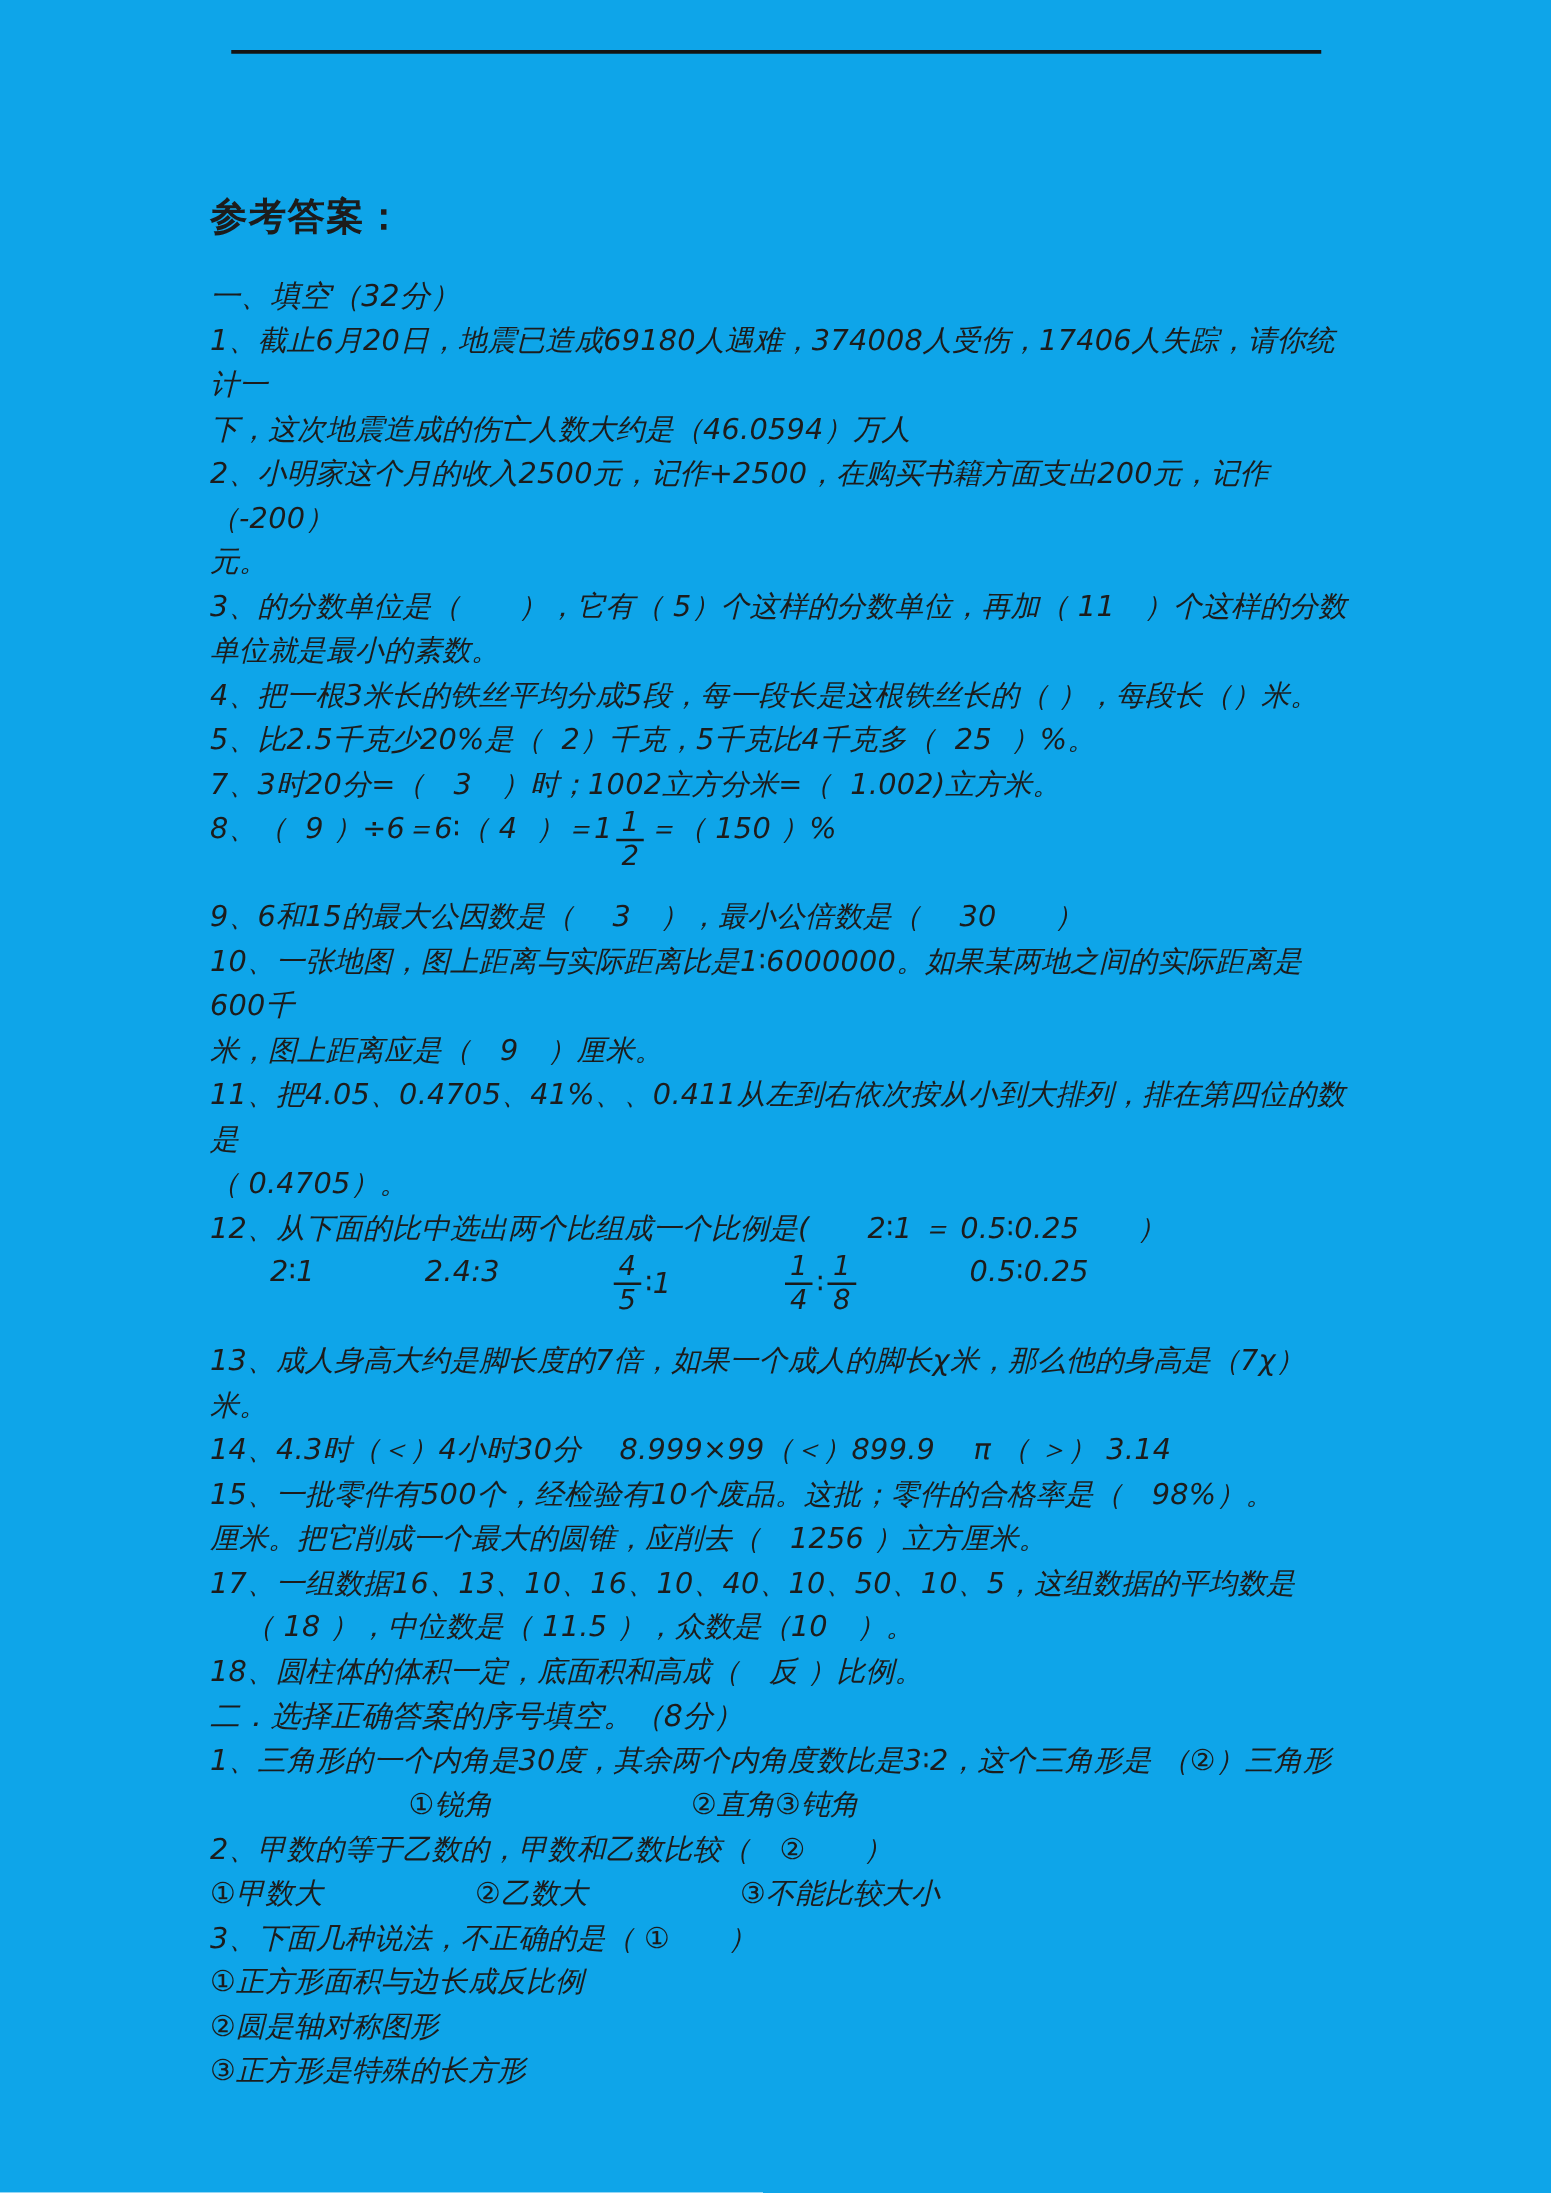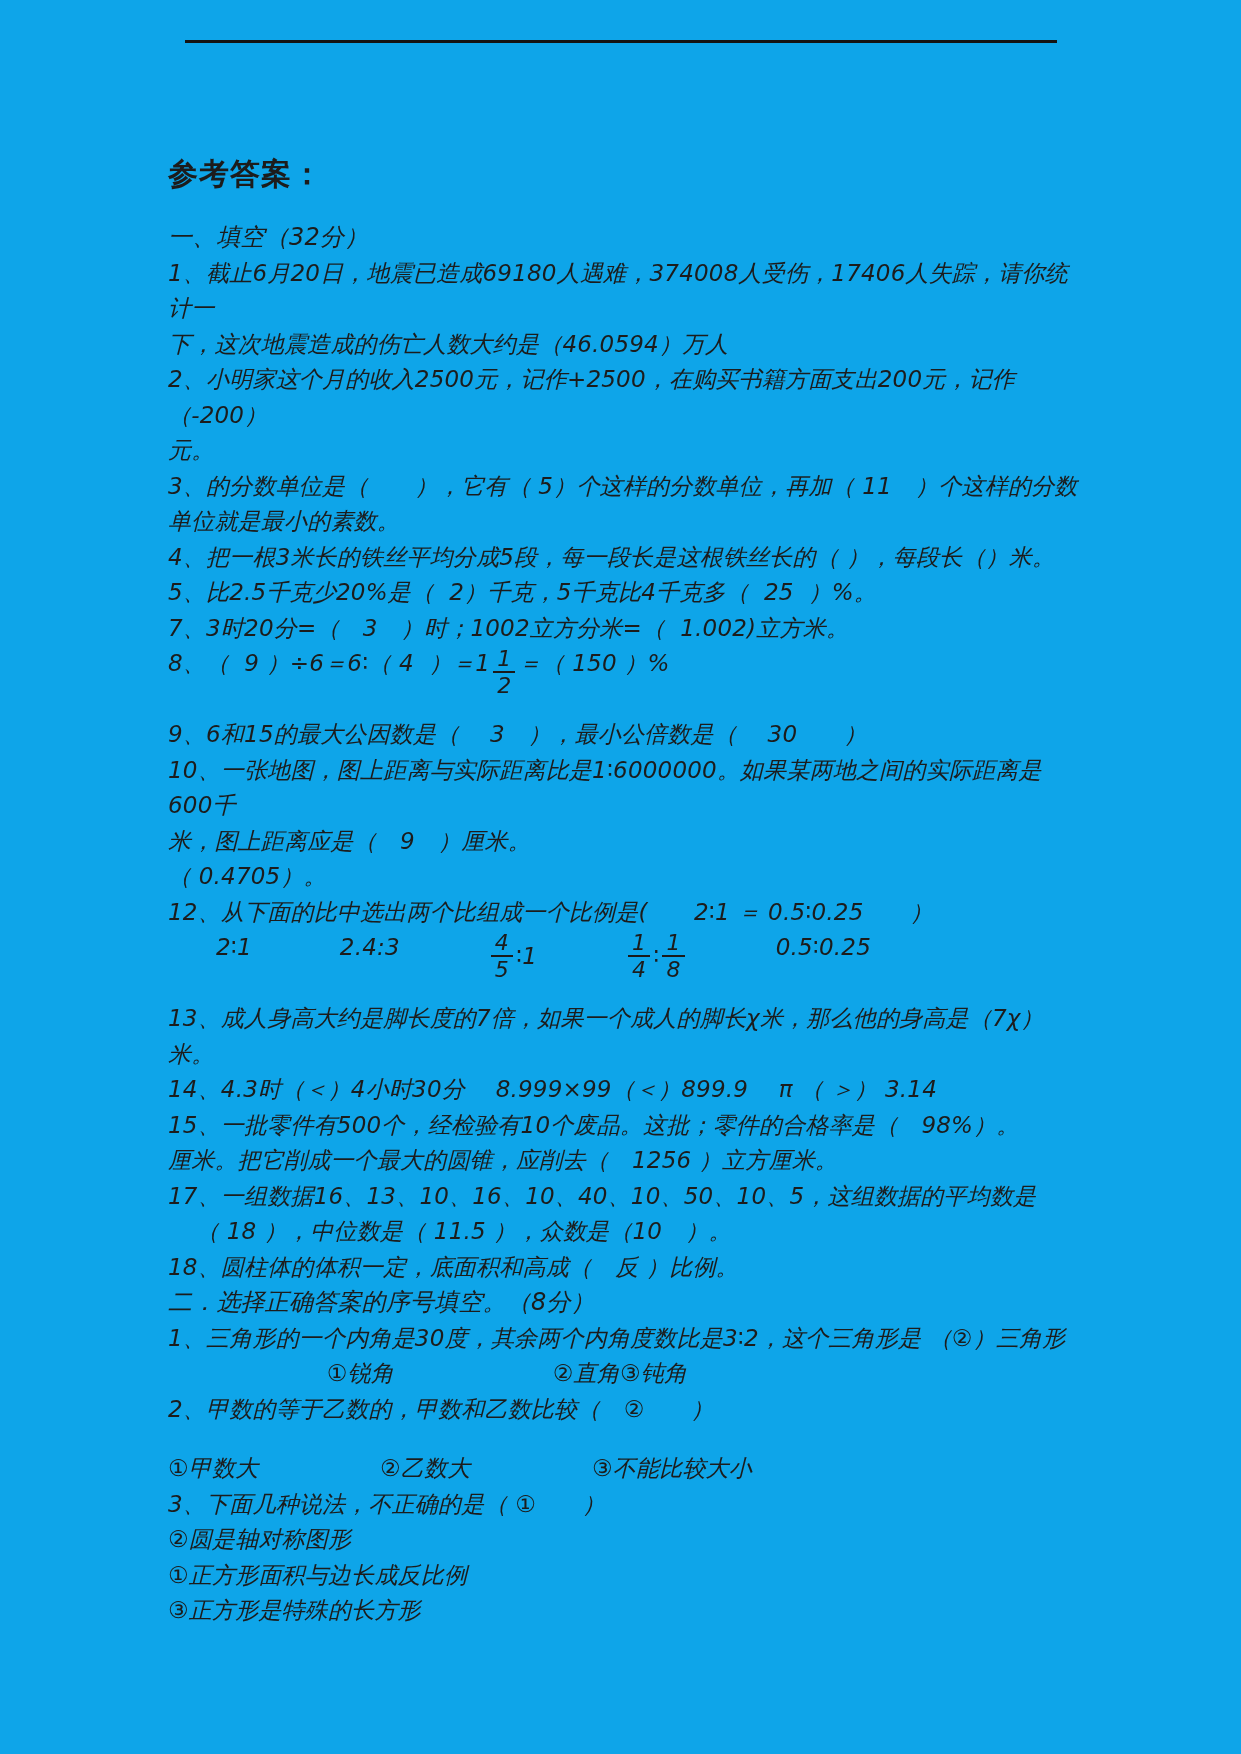--- a/index.html
+++ b/index.html
@@ -37,21 +37,21 @@
     font-size:22px;
   }
   .fnum{border-bottom:2px solid #1a1a1a;padding:0 4px;}
   .fden{padding:0 4px;}
   .ratio-row{
     padding-left:48px;
     gap:26px;
   }
   .ratio-item{margin-right:62px;display:inline-flex;align-items:center;}
   .opt{display:inline-block;width:226px;text-align:right;}
-  .opt-wide{display:inline-block;width:212px;margin-top:24px;}
+  .opt-wide{display:inline-block;width:212px;}
 </style>
 </head>
 <body>
 
 <div class="page">
   <div class="top-rule"></div>
 
   <div class="content">
     <h1 class="doc-title">参考答案：</h1>
 
@@ -70,20 +70,21 @@
     <p class="line">5、比2.5千克少20%是（  2）千克，5千克比4千克多（  25  ）%。</p>
     <p class="line">7、3时20分=（　3　）时；1002立方分米=（  1.002)立方米。</p>
 
     <p class="line tall"><span>8、（  9 ）÷6＝6∶（ 4  ）＝1</span><span class="frac"><span class="fnum">1</span><span class="fden">2</span></span><span>＝（ 150 ）%</span></p>
 
     <p class="line">9、6和15的最大公因数是（　 3　），最小公倍数是（　 30　　）</p>
 
     <p class="line">10、一张地图，图上距离与实际距离比是1∶6000000。如果某两地之间的实际距离是600千</p>
     <p class="line">米，图上距离应是（　9　）厘米。</p>
 
+    <p class="line">11、把4.05、0.4705、41%、、0.411从左到右依次按从小到大排列，排在第四位的数是</p>
     <p class="line">（ 0.4705）。</p>
 
     <p class="line">12、从下面的比中选出两个比组成一个比例是(　　2∶1 ＝ 0.5∶0.25　　）</p>
 
     <p class="line tall ratio-row"><span class="ratio-item">2∶1</span><span class="ratio-item">2.4:3</span><span class="ratio-item"><span class="frac"><span class="fnum">4</span><span class="fden">5</span></span><span>∶1</span></span><span class="ratio-item"><span class="frac"><span class="fnum">1</span><span class="fden">4</span></span><span>∶</span><span class="frac"><span class="fnum">1</span><span class="fden">8</span></span></span><span class="ratio-item">0.5∶0.25</span></p>
 
     <p class="line">13、成人身高大约是脚长度的7倍，如果一个成人的脚长χ米，那么他的身高是（7χ）米。</p>
     <p class="line">14、4.3时（＜）4小时30分　 8.999×99（＜）899.9　 π （ ＞） 3.14</p>
     <p class="line">15、一批零件有500个，经检验有10个废品。这批；零件的合格率是（　98%）。</p>
 
@@ -96,18 +97,18 @@
 
     <p class="line sect">二．选择正确答案的序号填空。（8分）</p>
 
     <p class="line">1、三角形的一个内角是30度，其余两个内角度数比是3∶2，这个三角形是 （②）三角形</p>
     <p class="line"><span class="opt">①锐角</span><span class="opt">②直角</span><span>③钝角</span></p>
 
     <p class="line">2、甲数的等于乙数的，甲数和乙数比较（　②　　）</p>
     <p class="line"><span class="opt-wide">①甲数大</span><span class="opt-wide">②乙数大</span><span>③不能比较大小</span></p>
 
     <p class="line">3、下面几种说法，不正确的是（ ①　　）</p>
+    <p class="line">①正方形面积与边长成反比例</p>
     <p class="line">②圆是轴对称图形</p>
-    <p class="line">①正方形面积与边长成反比例</p>
     <p class="line">③正方形是特殊的长方形</p>
 
   </div>
 </div>
 
 </body></html>

